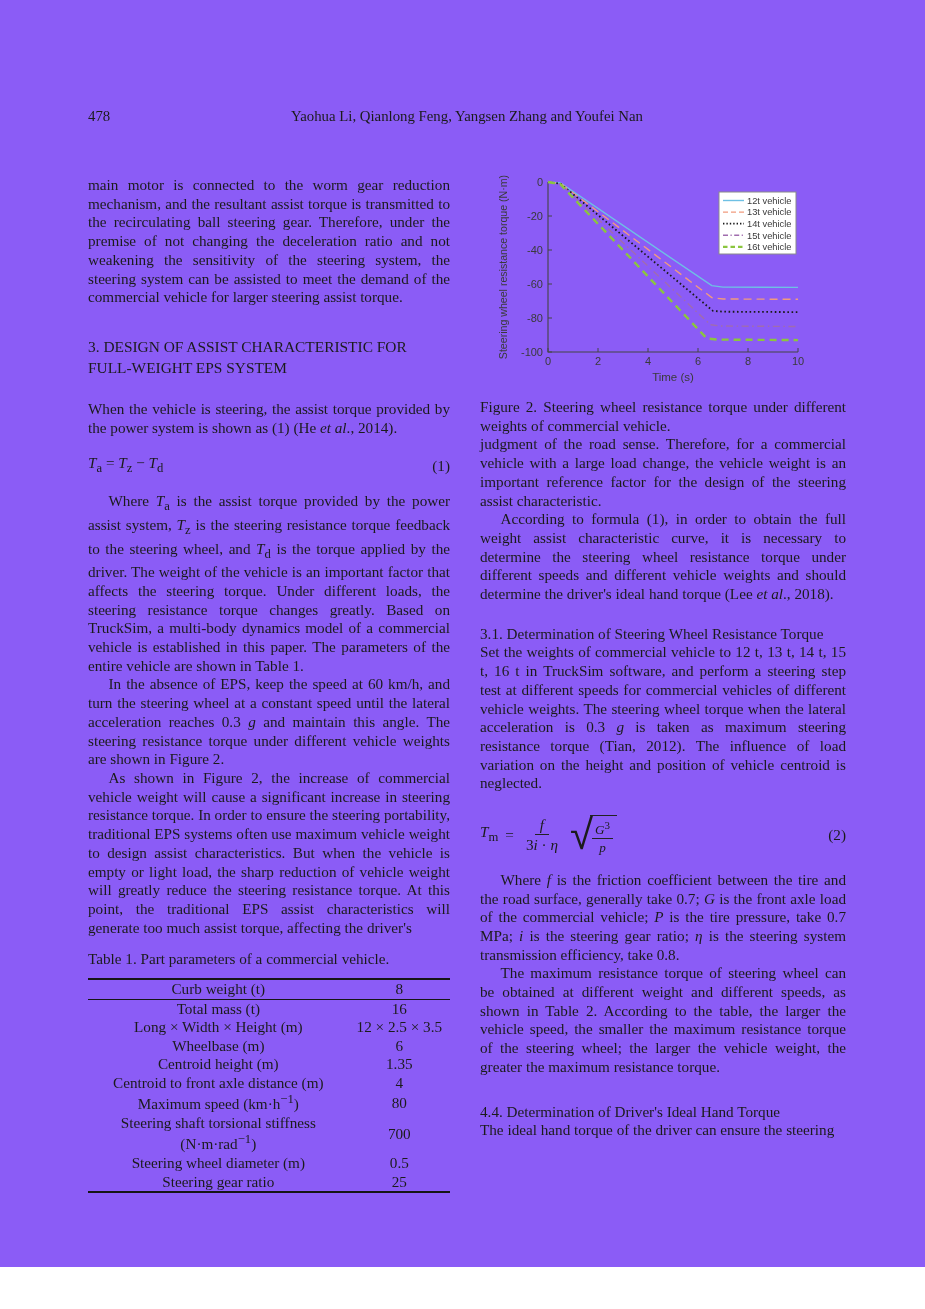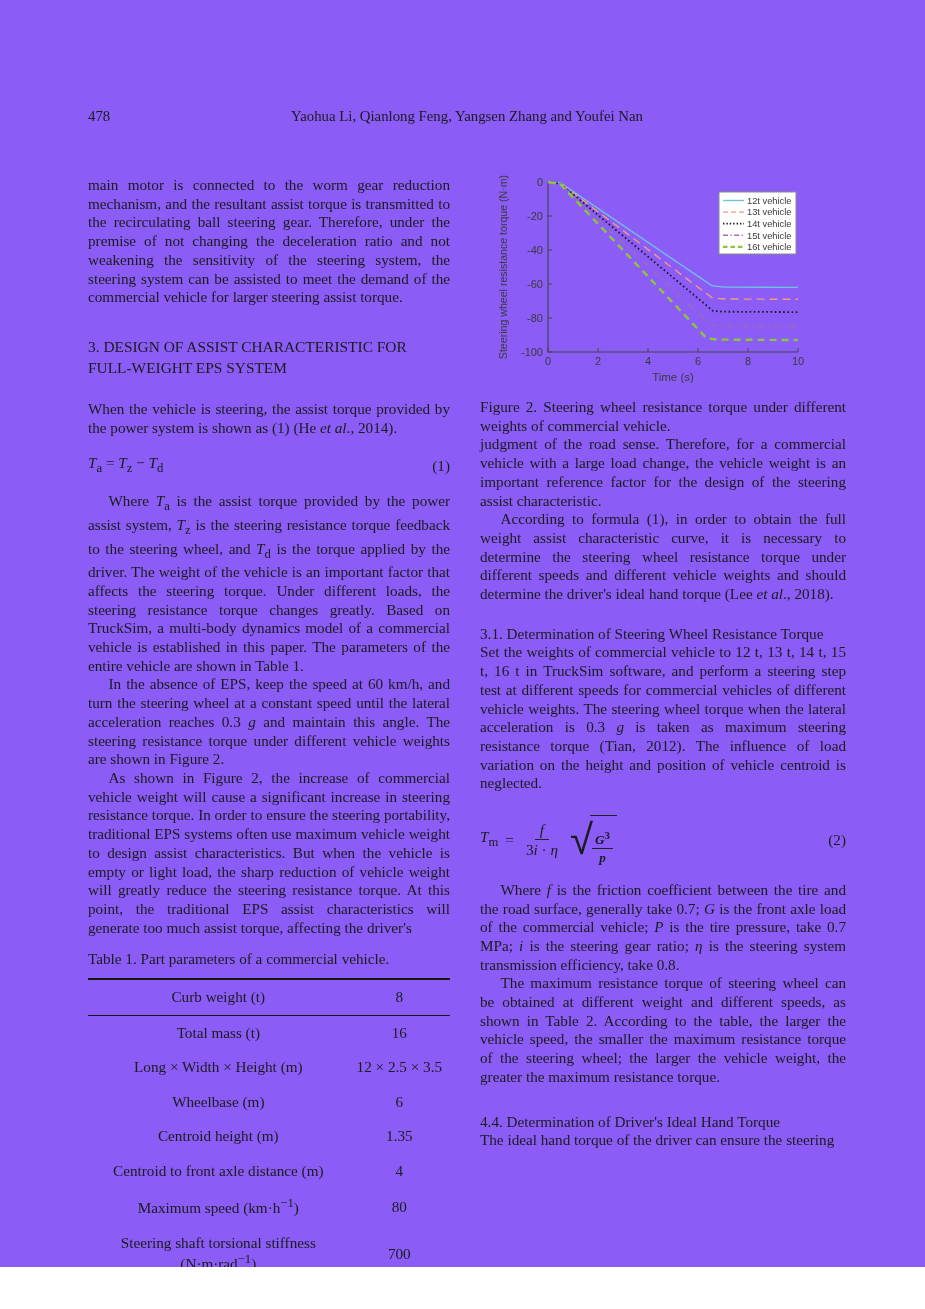--- a/index.html
+++ b/index.html
@@ -21,27 +21,27 @@
   .eq2row{margin:22px 0 16px 0;position:relative;}
   .eq2-left{display:inline-flex;align-items:center;gap:7px;}
   .frac{display:inline-flex;flex-direction:column;align-items:center;line-height:1.15;font-size:15.2px;}
   .frac .num{display:block;padding:0 5px 1px 5px;border-bottom:1.2px solid #222;}
   .frac .den{display:block;padding:1px 5px 0 5px;}
   .frac.small{font-size:13.2px;}
   .frac.small .num{border-bottom:none;padding:0 3px;}
   .frac .num.underline{border-bottom:1.2px solid #222;}
   .rad{display:inline-flex;align-items:center;}
   .rad-sign{font-size:42px;line-height:0.82;font-family:"DejaVu Sans", sans-serif;font-weight:200;}
-  .rad-body{border-top:1.3px solid #222;padding:13px 4px 0 2px;margin-left:-3px;font-weight:bold;}
+  .rad-body{border-top:1.3px solid #222;padding:3px 4px 0 2px;margin-left:-3px;}
   .eq2 .eq-num{position:absolute;right:0;top:50%;transform:translateY(-50%);}
   .tbl-caption{margin:13px 0 9px 0;text-align:left;}
   table.t1{border-collapse:collapse;width:100%;border-top:2.2px solid #151515;border-bottom:2.2px solid #151515;
            font-size:15.2px;line-height:1.22;}
   table.t1 tr:first-child td{border-bottom:1.8px solid #151515;}
-  table.t1 td{text-align:center;padding:8px 2px;}
+  table.t1 td{text-align:center;padding:0 2px;}
   table.t1 td.param{width:72%;}
   .figure{width:366px;height:228px;margin:0 0 7px 0;}
   .fig-caption{margin:0 0 33px 0;text-align:justify;}
   svg text{font-family:"Liberation Sans", sans-serif;fill:#3a3a3a;}
 </style>
 </head>
 <body>
 
 <div class="page">
 

